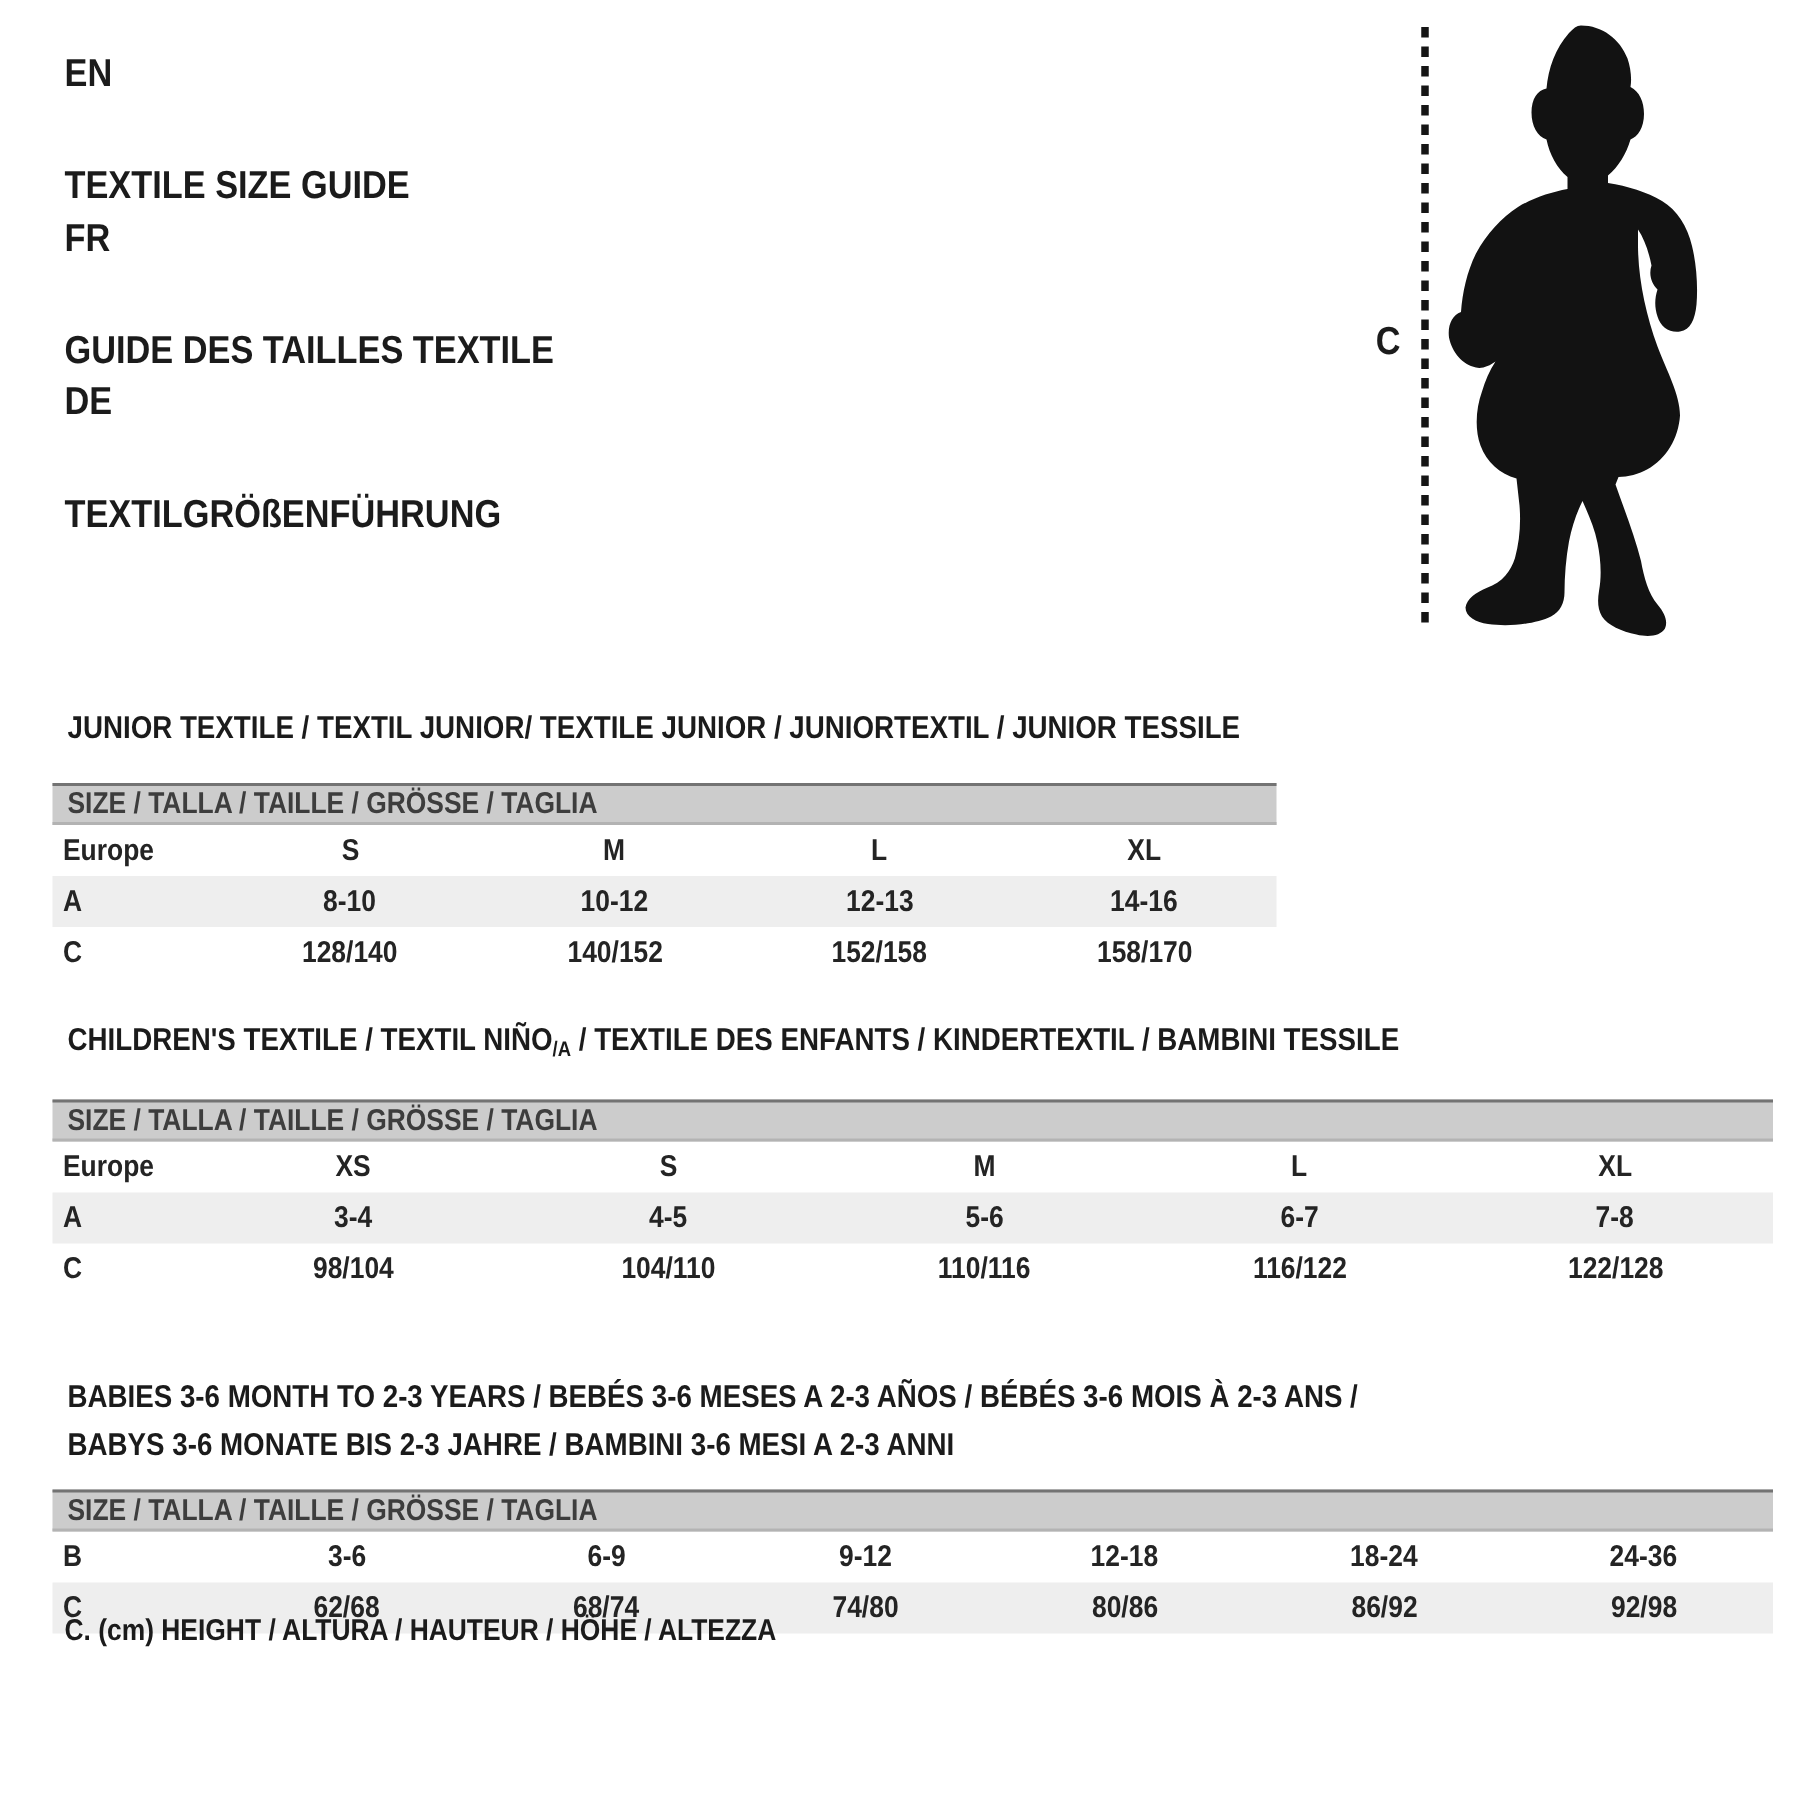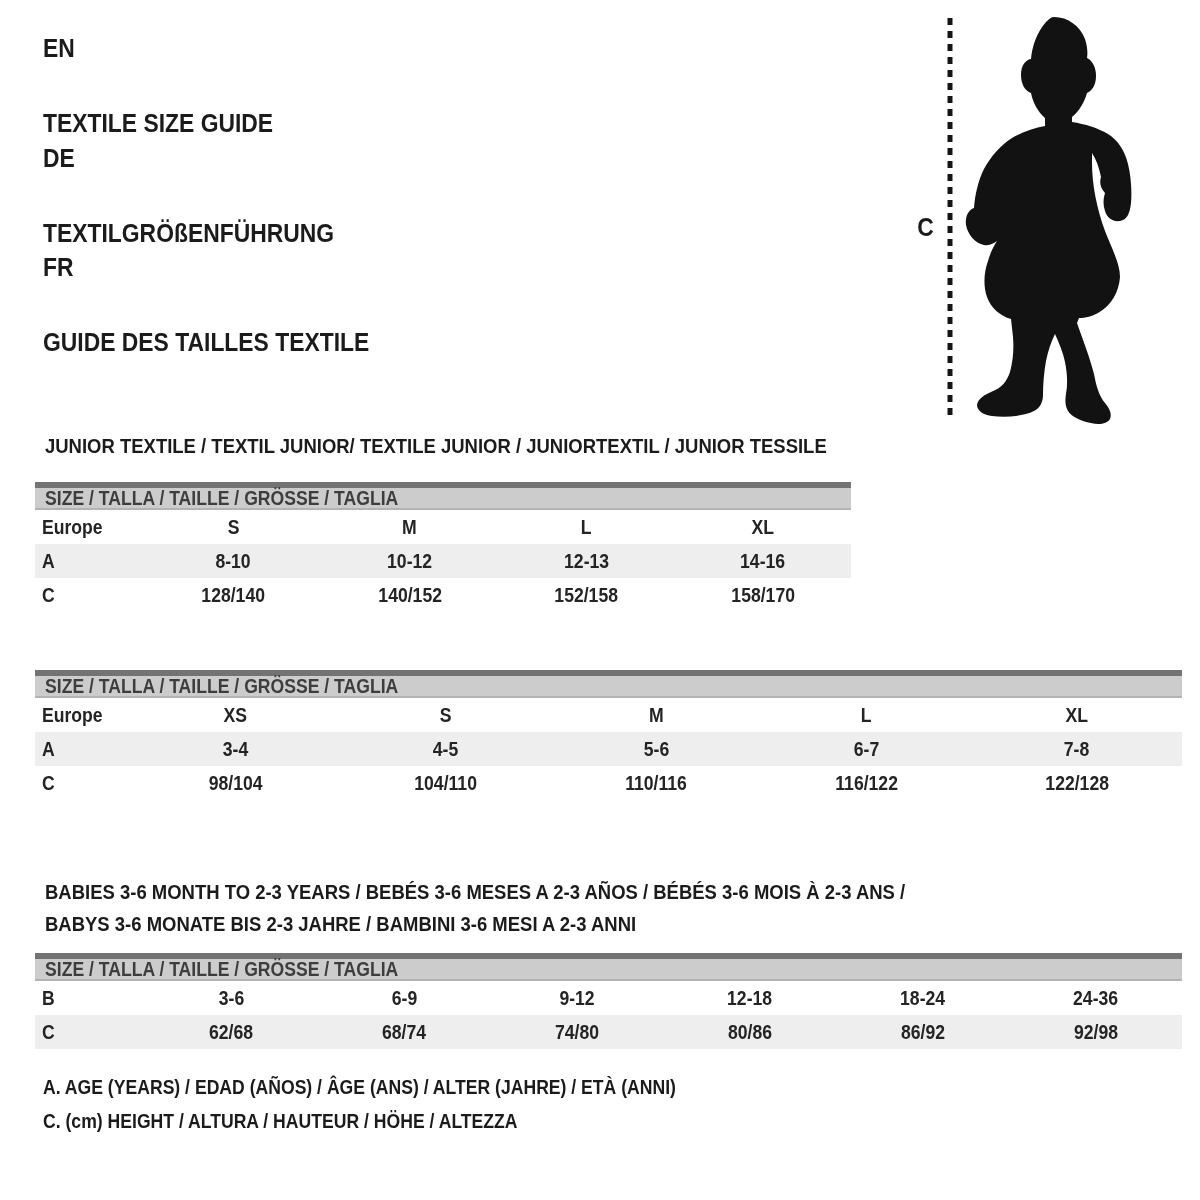--- a/index.html
+++ b/index.html
@@ -20,34 +20,34 @@
 
   
   .figure-svg{position:absolute;left:938px;top:10px;}
   .c-label{position:absolute;left:916px;top:212px;font-size:26px;}
 
   
   .section{position:absolute;left:35px;}
   #sec-0{top:435px;}
   #sec-1{top:643px;}
   #sec-2{top:876px;}
-  .sec-title{padding-left:10px;font-size:21px;}
+  .sec-title{padding-left:10px;font-size:21px;margin-top:40px;}
   #sec-0 .title-line,#sec-1 .title-line{line-height:22px;}
   #sec-2 .title-line{line-height:32px;}
   .title-line{transform:scaleX(0.88);transform-origin:0 50%;white-space:nowrap;}
   .small-sub{font-size:14px;position:relative;top:4px;}
 
   .table{margin-top:25px;}
   #sec-0 .table{width:816px;margin-top:25px;}
   #sec-1 .table{width:1147px;margin-top:27px;}
   #sec-2 .table{width:1147px;margin-top:13px;}
 
   .size-bar{
     box-sizing:border-box;height:28px;background:#cccccc;
-    border-top:6px solid #737373;border-bottom:2px solid #b3b3b3;
+    border-top:2px solid #737373;border-bottom:2px solid #b3b3b3;
     display:flex;align-items:center;padding-left:10px;
     font-size:20px;color:#3d3d3d;
   }
   .trow{display:grid;height:34px;align-items:center;font-size:20px;color:#242424;}
   .trow.shaded{background:#eeeeee;}
   .tlabel{padding-left:7px;text-align:left;}
   .tcell{text-align:center;}
 
   
   .footnotes{position:absolute;left:43px;top:1071px;}
@@ -57,26 +57,26 @@
 <body>
 
 <div class="page">
 
   <div class="lang-list">
     <div class="lang-row">
       <span class="lang-code"><span class="cxl">EN</span></span>
       <span class="cxl">TEXTILE SIZE GUIDE</span>
     </div>
     <div class="lang-row">
+      <span class="lang-code"><span class="cxl">FR</span></span>
+      <span class="cxl">GUIDE DES TAILLES TEXTILE</span>
+    </div>
+    <div class="lang-row">
       <span class="lang-code"><span class="cxl">DE</span></span>
       <span class="cxl">TEXTILGRÖßENFÜHRUNG</span>
-    </div>
-    <div class="lang-row">
-      <span class="lang-code"><span class="cxl">FR</span></span>
-      <span class="cxl">GUIDE DES TAILLES TEXTILE</span>
     </div>
   </div>
 
   <svg class="figure-svg" width="222" height="415" viewBox="0 0 222 415" aria-hidden="true">
     <line x1="12" y1="8" x2="12" y2="405" stroke="#151515" stroke-width="5" stroke-dasharray="7 6"></line>
     <g transform="translate(22,5)">
       <path fill="#121212" d="
         M94,2
         C108,2 120,11 125,24 C127,30 128,37 127,43
         C133,46 136,53 136,61 C136,70 132,76 127,78
@@ -136,20 +136,23 @@
             <div class="tcell"><span class="cx">128/140</span></div>
             <div class="tcell"><span class="cx">140/152</span></div>
             <div class="tcell"><span class="cx">152/158</span></div>
             <div class="tcell"><span class="cx">158/170</span></div>
           </div>
         </div>
     </div>
   </div>
 
   <div class="section" id="sec-1">
+    <div class="sec-title">
+        <div class="title-line"><span>CHILDREN'S TEXTILE / TEXTIL NIÑO</span><span class="small-sub">/A</span><span> / TEXTILE DES ENFANTS / KINDERTEXTIL / BAMBINI TESSILE</span></div>
+      </div>
     <div class="table">
       <div class="size-bar">
         <span class="cxl">SIZE / TALLA / TAILLE / GRÖSSE / TAGLIA</span>
       </div>
       <div class="rows">
           <div class="trow" style="grid-template-columns: 95px repeat(5, 1fr);">
             <div class="tlabel"><span class="cxl">Europe</span></div>
             <div class="tcell"><span class="cx">XS</span></div>
             <div class="tcell"><span class="cx">S</span></div>
             <div class="tcell"><span class="cx">M</span></div>
@@ -202,17 +205,16 @@
             <div class="tcell"><span class="cx">74/80</span></div>
             <div class="tcell"><span class="cx">80/86</span></div>
             <div class="tcell"><span class="cx">86/92</span></div>
             <div class="tcell"><span class="cx">92/98</span></div>
           </div>
         </div>
     </div>
   </div>
 
   <div class="footnotes">
-    <div class="footnote-line"><span class="cxl">A. AGE (YEARS) / EDAD (AÑOS) / ÂGE (ANS) / ALTER (JAHRE) / ETÀ (ANNI)</span></div>
     <div class="footnote-line"><span class="cxl">C. (cm) HEIGHT / ALTURA / HAUTEUR / HÖHE / ALTEZZA</span></div>
   </div>
 
 </div>
 
 </body></html>

